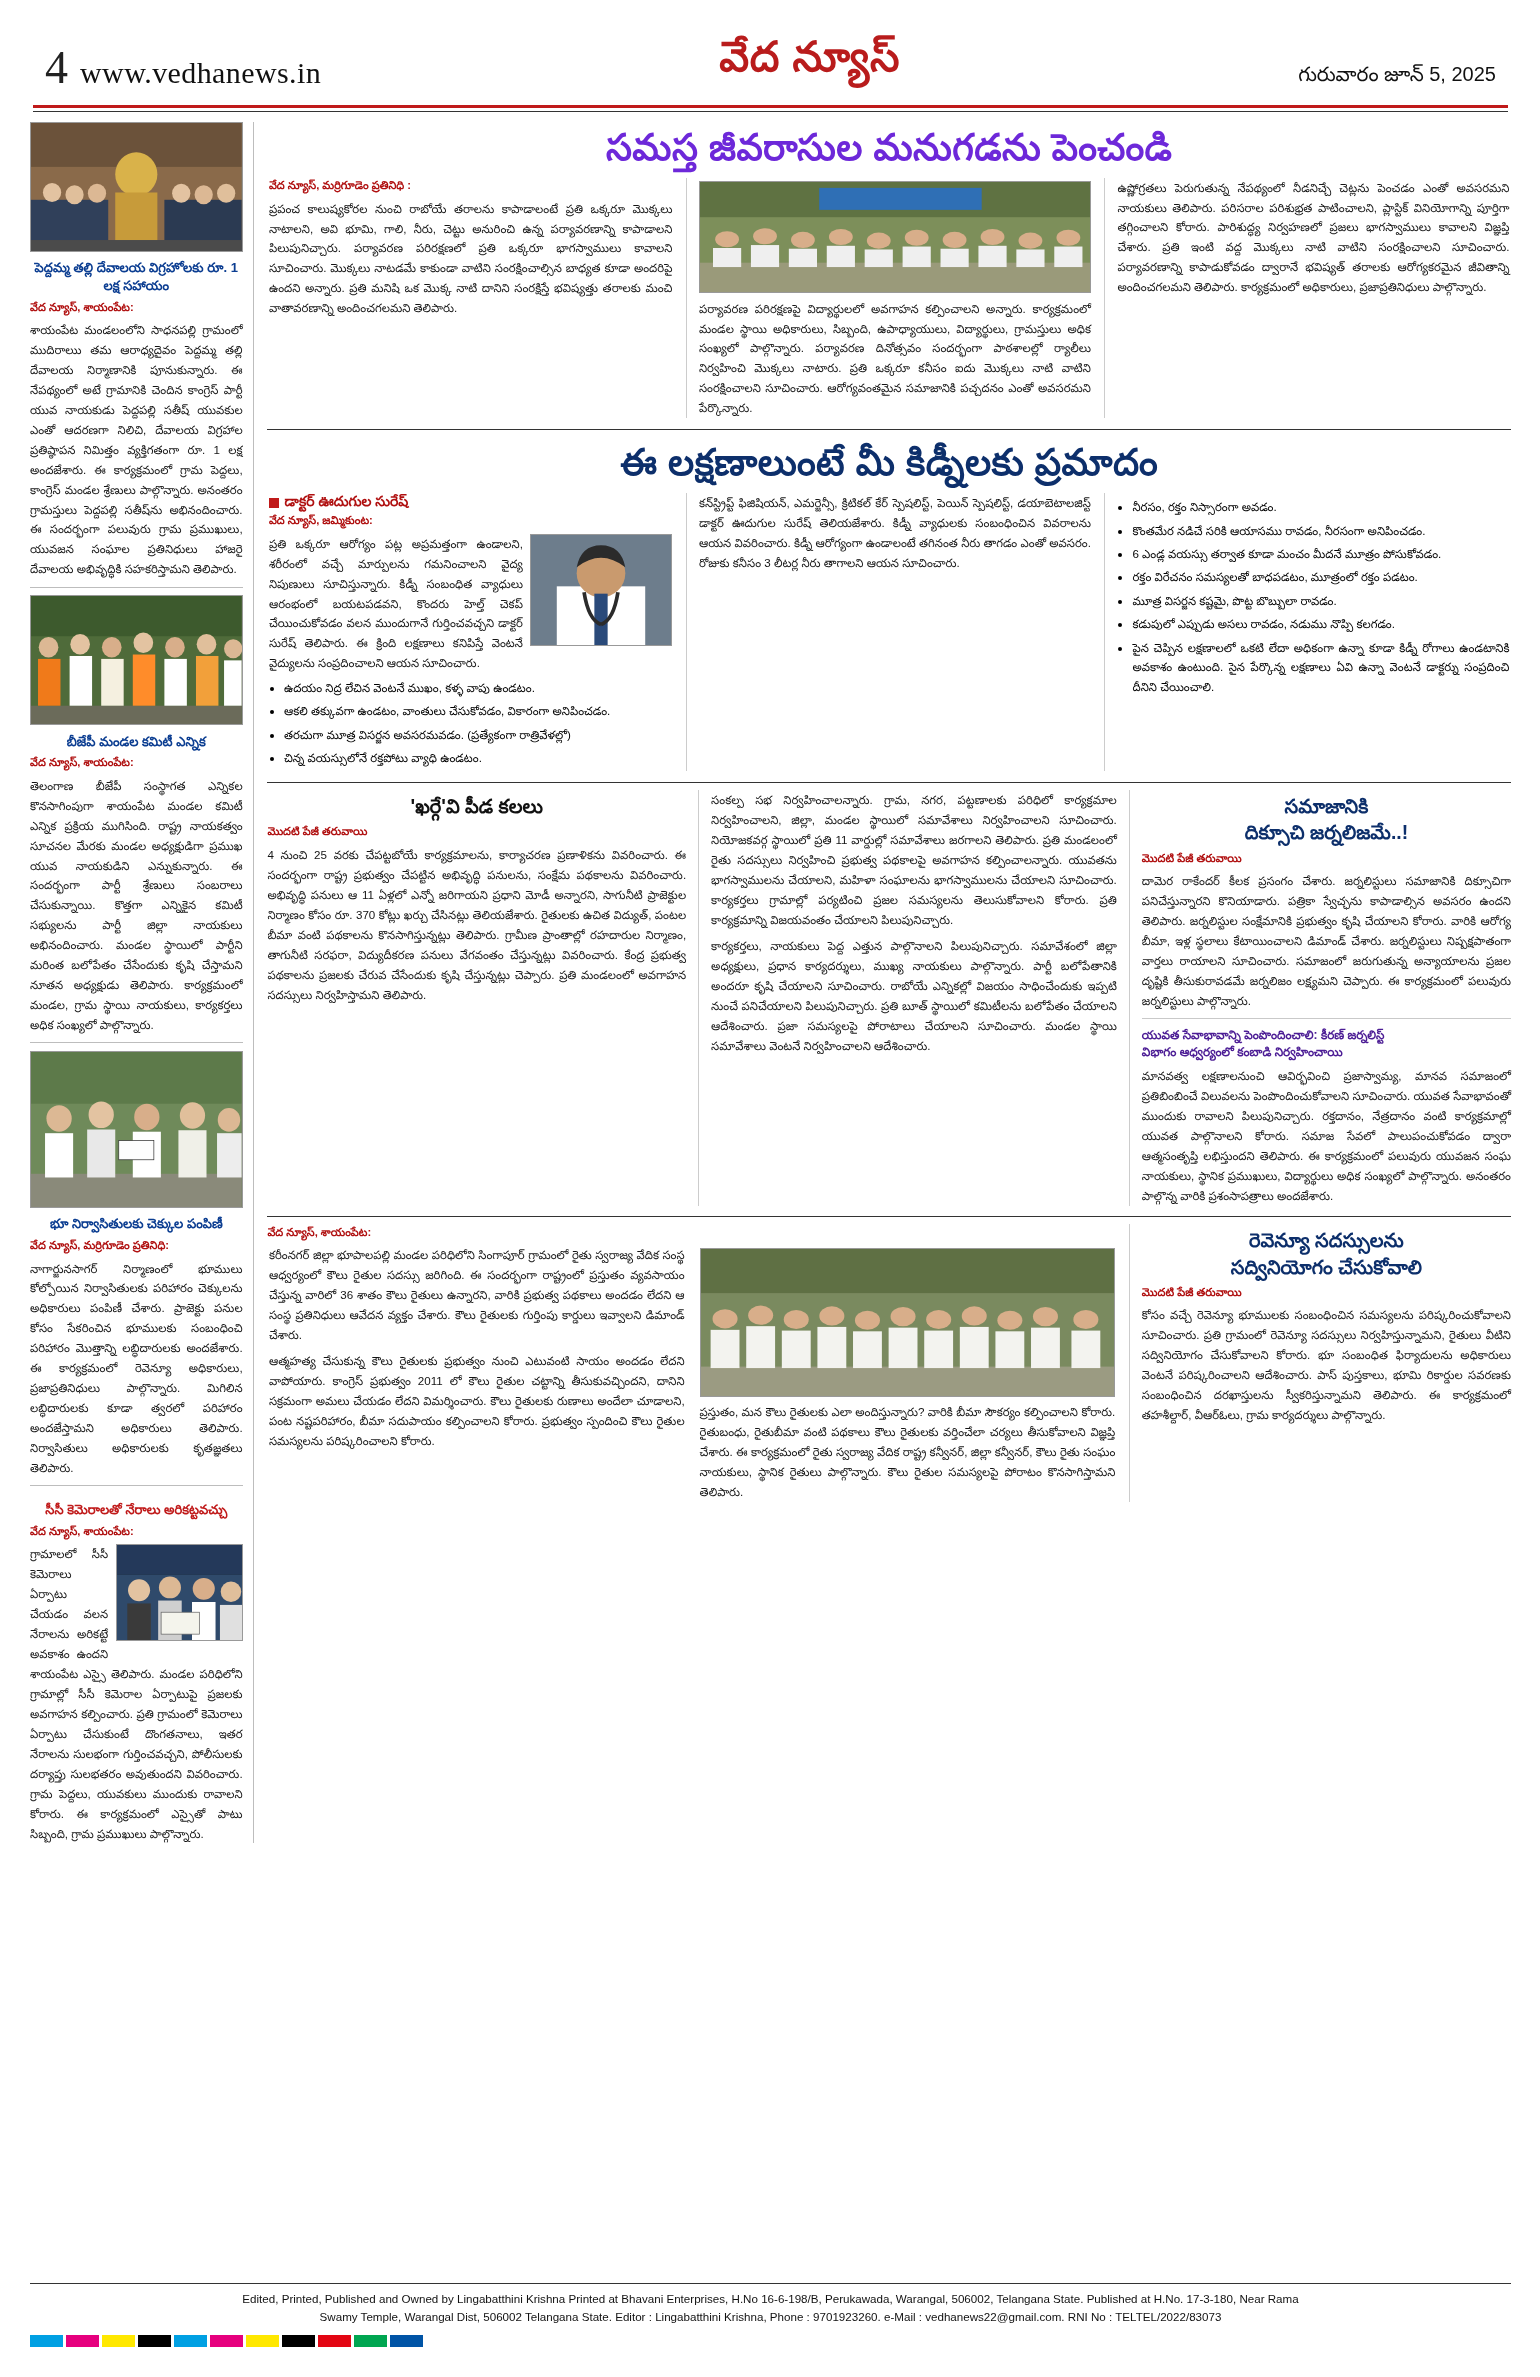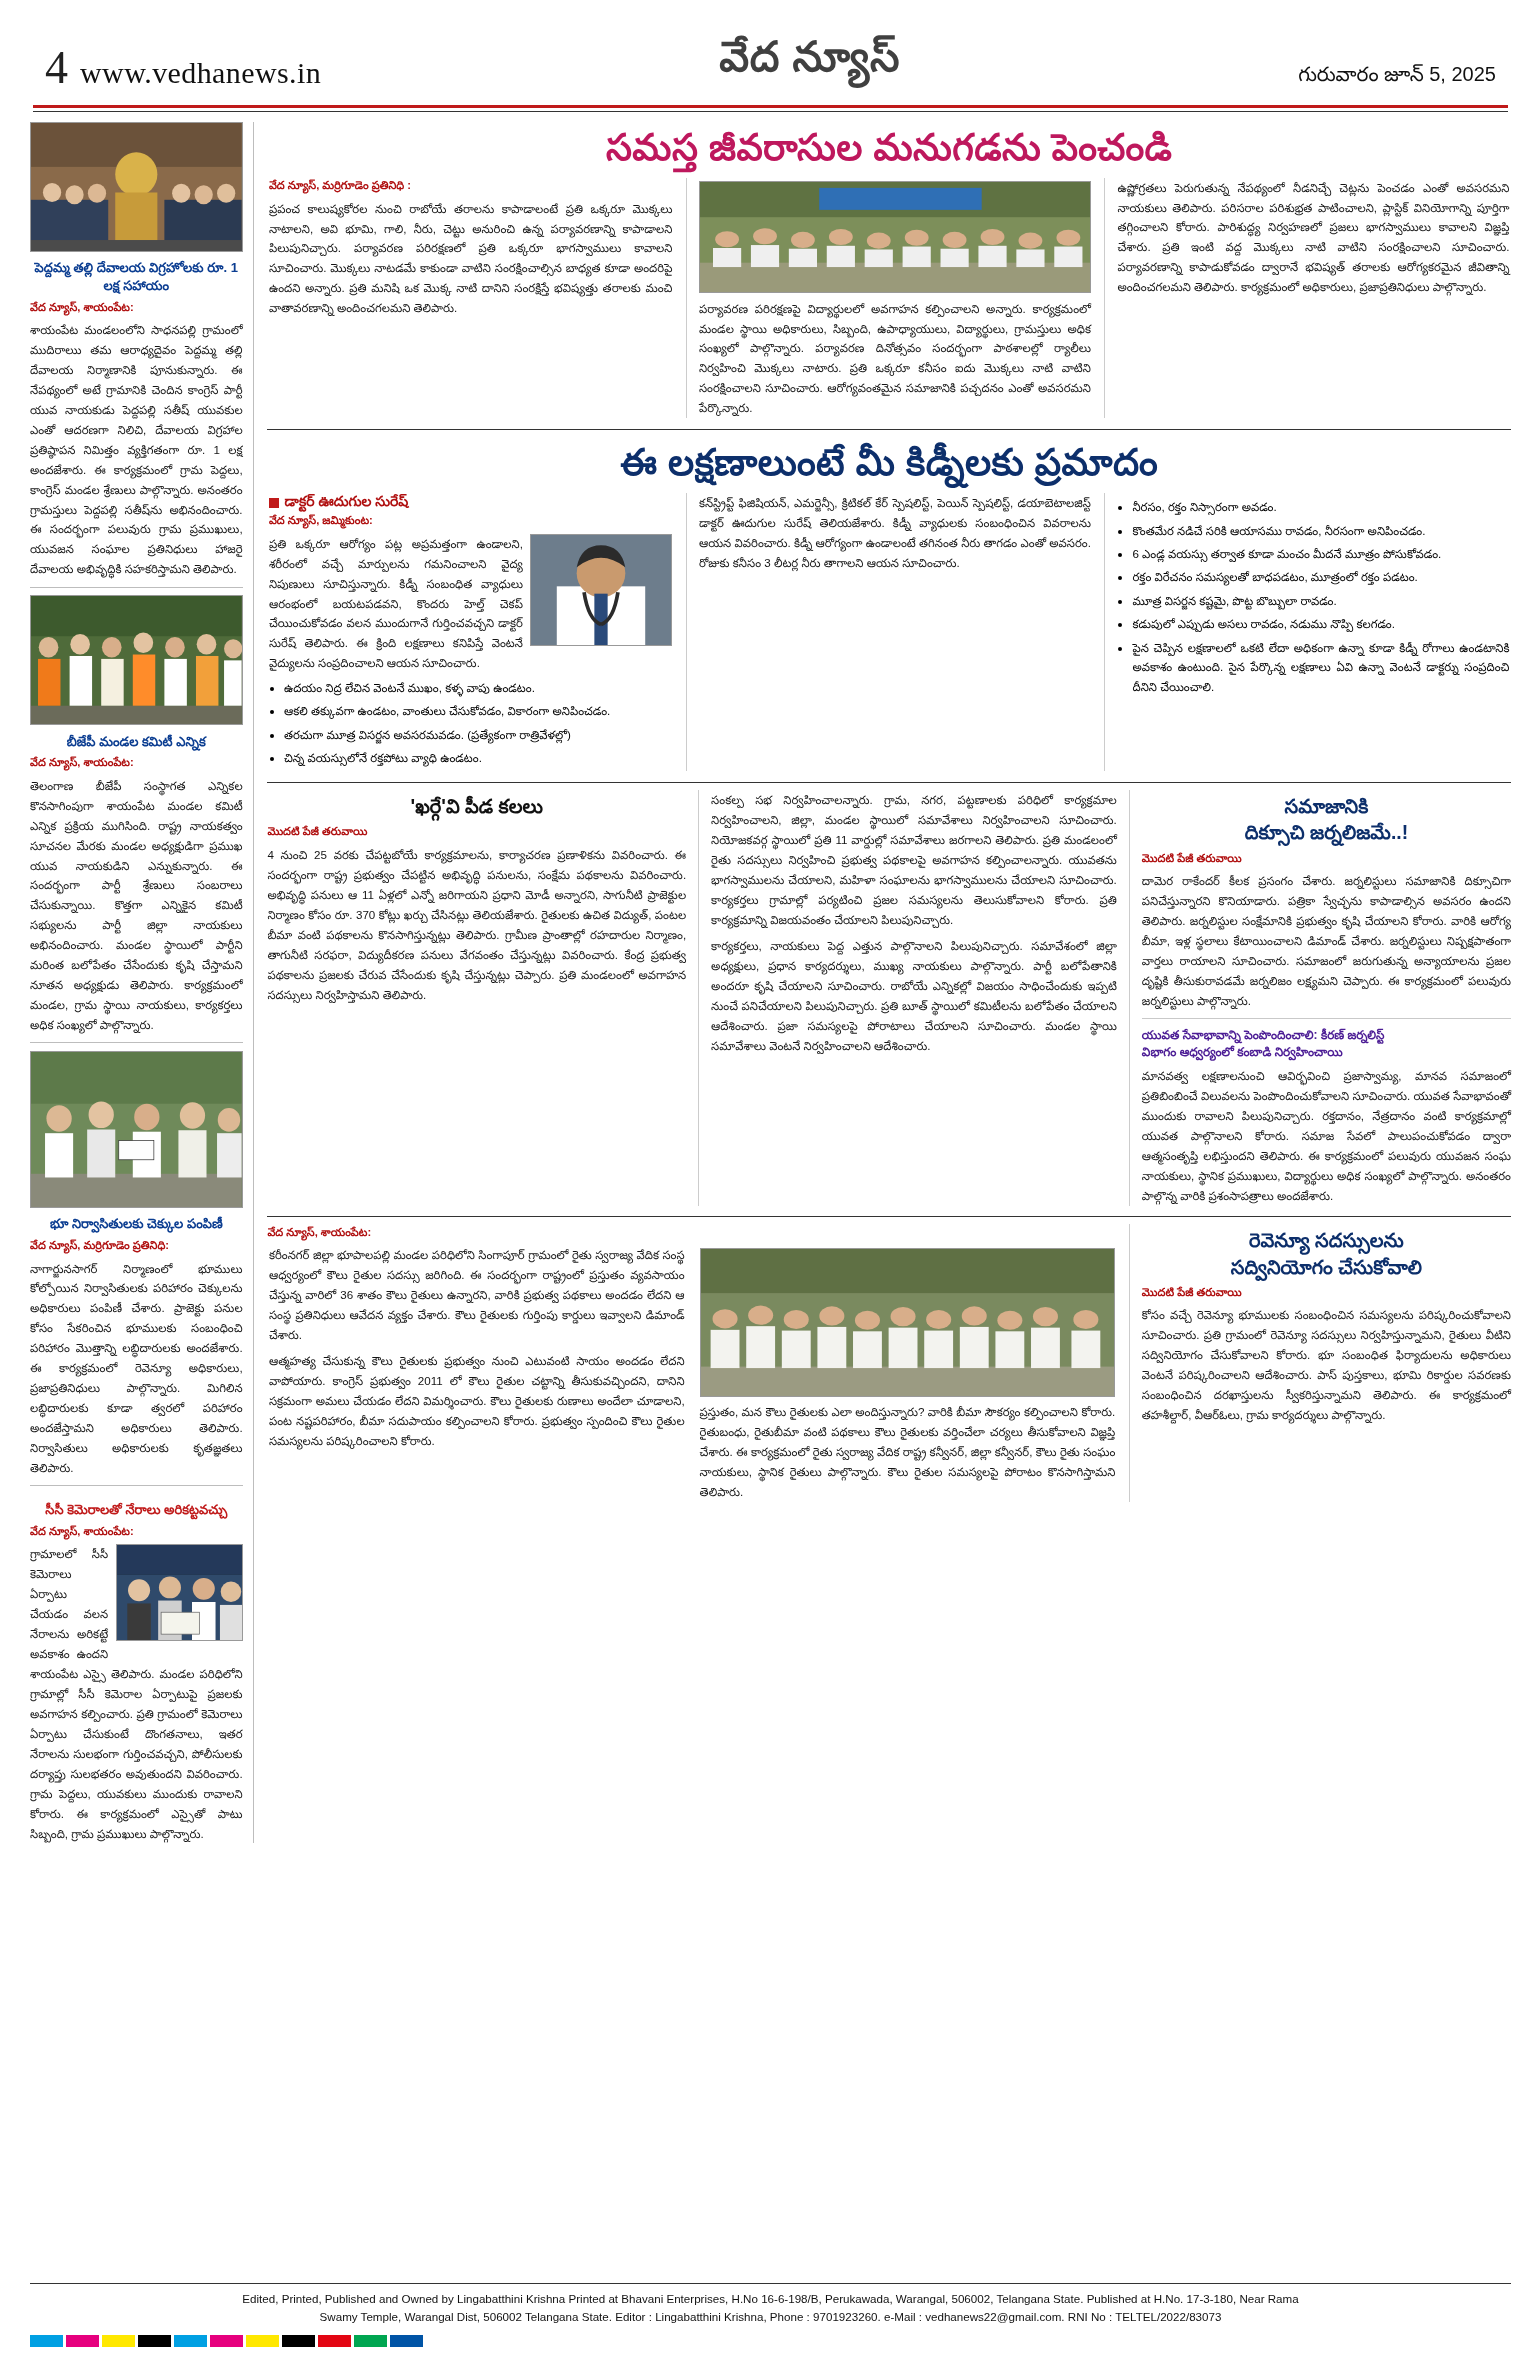--- a/index.html
+++ b/index.html
@@ -16,21 +16,21 @@
   }
 
   
   .masthead {
     display:flex; align-items:flex-end; justify-content:space-between;
     padding: 7.5px 15px 10.4px 15px;
   }
   .mh-left { display:flex; align-items:baseline; gap:12px; }
   .pageno { font-family:"Liberation Serif", serif; font-size:46px; color:#222; line-height:1; }
   .site { font-family:"Liberation Serif", serif; font-size:30px; color:#111; letter-spacing:0.4px; }
-  .mh-title { font-size:42px; color:#404040; font-weight:bold; letter-spacing:0.7px;
+  .mh-title { font-size:42px; color:#b91c1c; font-weight:bold; letter-spacing:0.7px;
               font-family:"Liberation Sans", sans-serif; }
   .mh-date { font-size:20px; color:#111; }
   .rule-red { border-top:3px solid #c01a1a; margin: 4.5px 3px 0 3px; }
   .rule-thin { border-top:0.7px solid #333; margin: 2.2px 3px 0 3px; }
 
   
   .body-grid {
     display:grid;
     grid-template-columns: 224px 1fr;
     gap: 0 13.4px;
@@ -54,21 +54,21 @@
   .cap.red { color:#c01a1a; }
   .byline { font-size:11.2px; color:#b01010; font-weight:bold; padding:1.5px 0 4.5px 0; }
   .sep { border-top:0.7px solid #bdbdbd; margin:7.5px 0; }
 
   .tel { font-size:11.6px; line-height:1.72; text-align:justify; color:#141414;
          font-family:"Liberation Sans", sans-serif; }
 
   
   .main { }
   .headline {
-    text-align:center; font-size:37px; font-weight:bold; color:#be185d; letter-spacing:0.4px;
+    text-align:center; font-size:37px; font-weight:bold; color:#6d28d9; letter-spacing:0.4px;
     padding: 3px 0 7.5px 0; line-height:1.22;
   }
   .headline.blue { color:#0d2f6b; }
 
   .story-3 { display:grid; grid-template-columns:1fr 1fr 1fr; gap:0 12px; }
   .story-3 > div { padding:0 1.5px; }
   .vdiv { border-left:0.7px solid #cccccc; padding-left:12px !important; }
 
   .inline-photo {
     width:100%; height:112px; background:#6f7d52; border:0.7px solid #999; margin:3px 0 6px 0;

